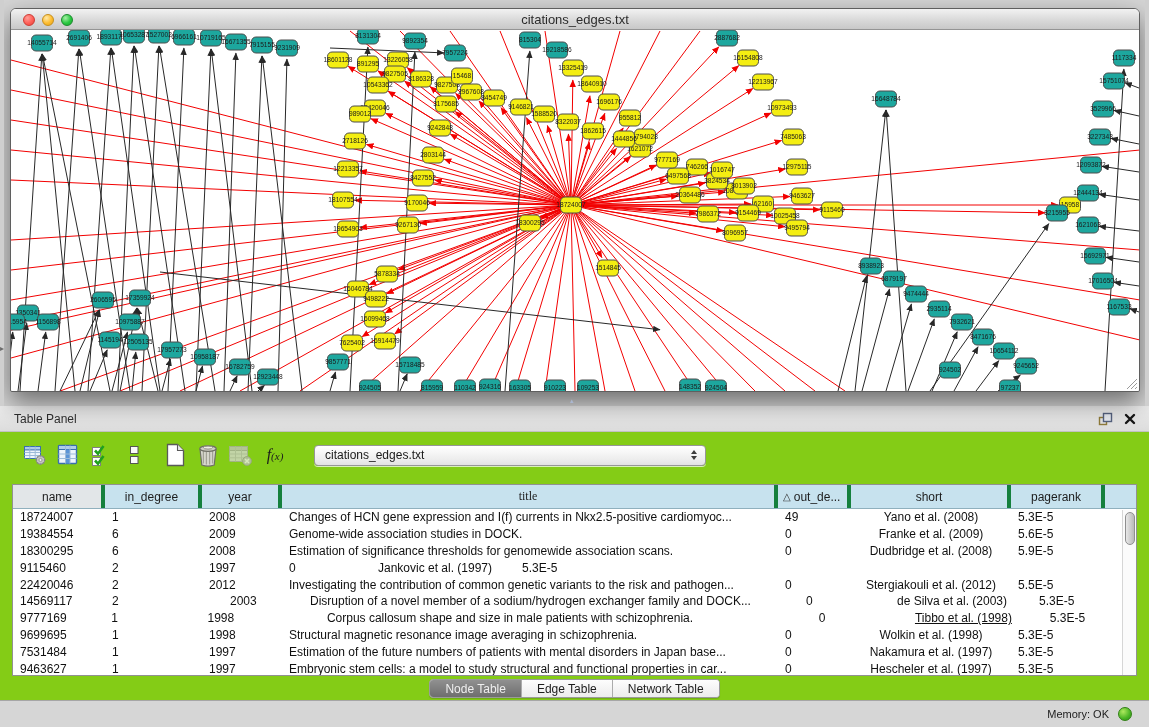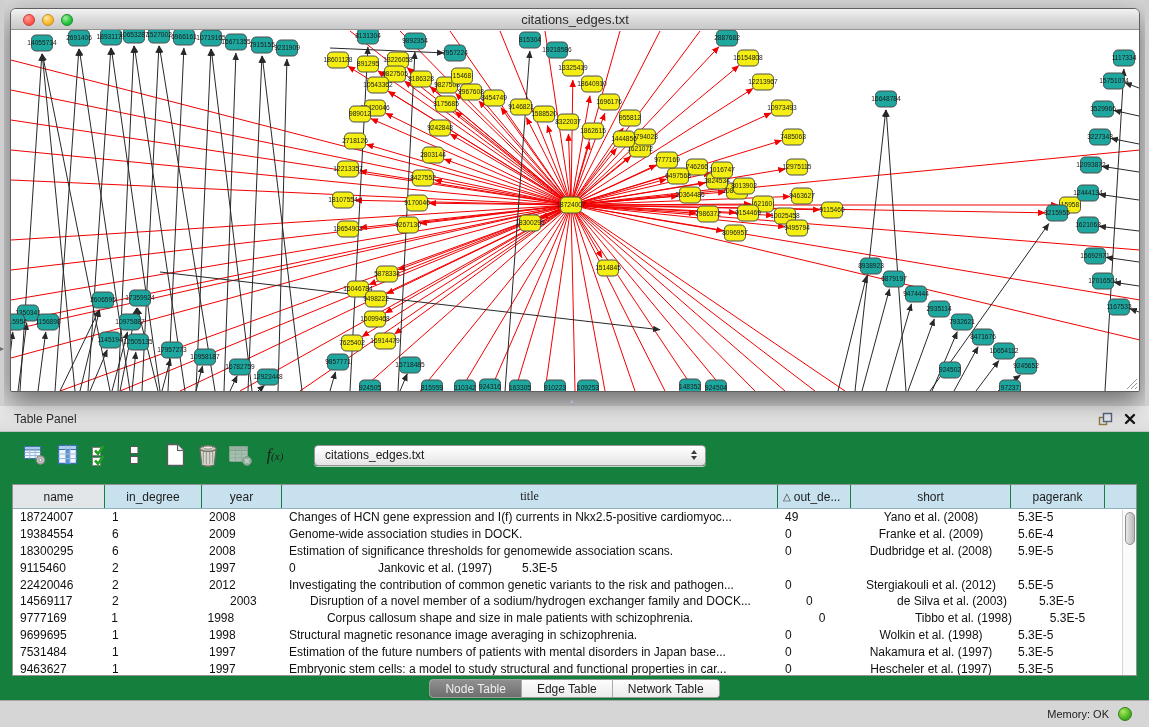--- a/index.html
+++ b/index.html
@@ -26,21 +26,21 @@
   .light.yellow{ background:radial-gradient(circle at 35% 30%, #ffe9a8,#febc2e 55%,#e0a321); border:1px solid #c78f1c; }
   .light.green { background:radial-gradient(circle at 35% 30%, #a6efa5,#28c840 55%,#1da333); border:1px solid #1a8b2b; }
   .win-title { position:absolute; left:0; right:0; top:3px; text-align:center;
     font-size:13px; color:#2c2c2c; }
   .win-content { position:relative; height:361px; background:#fff; overflow:hidden;
     border-radius:0 0 2px 2px; }
   .net-svg { display:block; }
   .resize-grip { position:absolute; right:1px; bottom:1px; }
 
   
-  .table-panel { position:relative; background:#15803d; }
+  .table-panel { position:relative; background:#84cc16; }
   .tp-header { height:26px; background:linear-gradient(180deg,#f0f0f0,#dddddd);
     border-bottom:1px solid #c2c2c2; position:relative; }
   .tp-title { position:absolute; left:14px; top:6px; font-size:12px; color:#2e2e2e; }
   .tp-float { position:absolute; right:36px; top:6px; cursor:pointer; }
   .tp-close { position:absolute; right:13px; top:6px; cursor:pointer; }
 
   .tp-toolbar { height:46px; display:flex; align-items:center; padding-left:22px; }
   .tb-btn { width:26px; height:28px; margin-right:7px; display:flex; align-items:center;
     justify-content:center; background:transparent; border:none; cursor:pointer; }
   .fx-label { font-family:"Liberation Serif", serif; font-style:italic; font-size:16px;
@@ -52,21 +52,21 @@
     box-shadow:0 1px 0 rgba(255,255,255,.7); cursor:pointer; }
   .combo .combo-text { flex:1; }
   .stepper { display:flex; flex-direction:column; gap:2px; align-items:center; padding-right:2px; }
   .stepper .up    { width:0; height:0; border-left:3.5px solid transparent; border-right:3.5px solid transparent; border-bottom:4.5px solid #3c3c3c; }
   .stepper .down  { width:0; height:0; border-left:3.5px solid transparent; border-right:3.5px solid transparent; border-top:4.5px solid #3c3c3c; }
 
   .tp-table { position:relative; margin:6px 12px 0 12px; height:192px;
     border:1px solid #919191; background:#fff; overflow:hidden; }
   .thead { display:flex; height:24px; background:#c7e2ee; border-bottom:1px solid #8fb0bd; }
   .th { display:flex; align-items:center; justify-content:center; font-size:12px;
-    color:#1d1d1d; border-right:1px solid #15803d; height:100%; }
+    color:#1d1d1d; border-right:4px solid #15803d; height:100%; }
   .th.first { background:#e2e6e8; }
   .th .sort-tri { font-size:10px; margin-right:3px; color:#333; }
   .th.sorted { justify-content:flex-start; padding-left:5px; }
   .trow { display:flex; height:16.8px; align-items:center; font-size:12px; color:#101010;
     background:#fff; }
   .td { padding-left:7px; white-space:nowrap; overflow:hidden; }
   .td.center { text-align:center; padding-left:0; }
   .vscroll { position:absolute; top:25px; right:0; bottom:0; width:14px;
     background:#fbfbfb; border-left:1px solid #d6d6d6; }
   .vthumb { position:absolute; top:2px; left:1.5px; width:10px; height:33px; border-radius:5px;
@@ -906,21 +906,21 @@
           <div class="td center" style="width: 160px;">Yano et al. (2008)</div>
           <div class="td" style="width: 94px;">5.3E-5</div>
         </div>
         <div class="trow">
           <div class="td" style="width: 92px;">19384554</div>
           <div class="td" style="width: 97px;">6</div>
           <div class="td" style="width: 80px;">2009</div>
           <div class="td" style="width: 496px;">Genome-wide association studies in DOCK.</div>
           <div class="td" style="width: 73px;">0</div>
           <div class="td center" style="width: 160px;">Franke et al. (2009)</div>
-          <div class="td" style="width: 94px;">5.6E-4</div>
+          <div class="td" style="width: 94px;">5.6E-5</div>
         </div>
         <div class="trow">
           <div class="td" style="width: 92px;">18300295</div>
           <div class="td" style="width: 97px;">6</div>
           <div class="td" style="width: 80px;">2008</div>
           <div class="td" style="width: 496px;">Estimation of significance thresholds for genomewide association scans.</div>
           <div class="td" style="width: 73px;">0</div>
           <div class="td center" style="width: 160px;">Dudbridge et al. (2008)</div>
           <div class="td" style="width: 94px;">5.9E-5</div>
         </div>
@@ -949,21 +949,21 @@
           <div class="td" style="width: 73px;">0</div>
           <div class="td center" style="width: 160px;">de Silva et al. (2003)</div>
           <div class="td" style="width: 94px;">5.3E-5</div>
         </div>
         <div class="trow">
           <div class="td" style="width: 92px;">9777169</div>
           <div class="td" style="width: 97px;">1</div>
           <div class="td" style="width: 80px;">1998</div>
           <div class="td" style="width: 496px; margin-left: 40px;">Corpus callosum shape and size in male patients with schizophrenia.</div>
           <div class="td" style="width: 73px;">0</div>
-          <div class="td center" style="width: 160px;">Tibbo et al. (1998)</div>
+          <div class="td center" style="width: 160px; text-decoration: underline;">Tibbo et al. (1998)</div>
           <div class="td" style="width: 94px;">5.3E-5</div>
         </div>
         <div class="trow">
           <div class="td" style="width: 92px;">9699695</div>
           <div class="td" style="width: 97px;">1</div>
           <div class="td" style="width: 80px;">1998</div>
           <div class="td" style="width: 496px;">Structural magnetic resonance image averaging in schizophrenia.</div>
           <div class="td" style="width: 73px;">0</div>
           <div class="td center" style="width: 160px;">Wolkin et al. (1998)</div>
           <div class="td" style="width: 94px;">5.3E-5</div>

